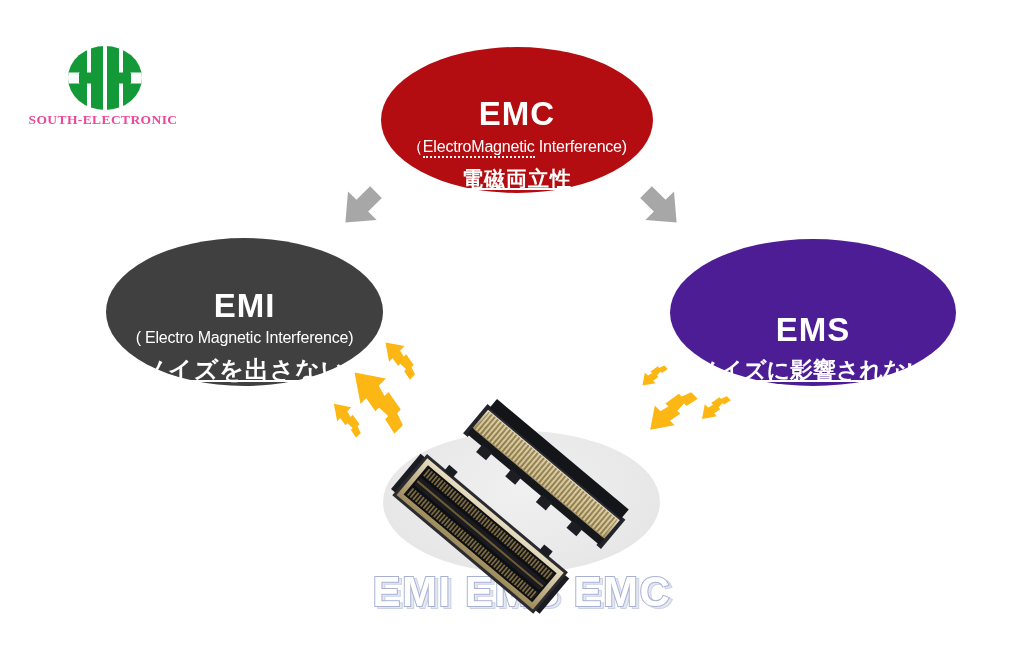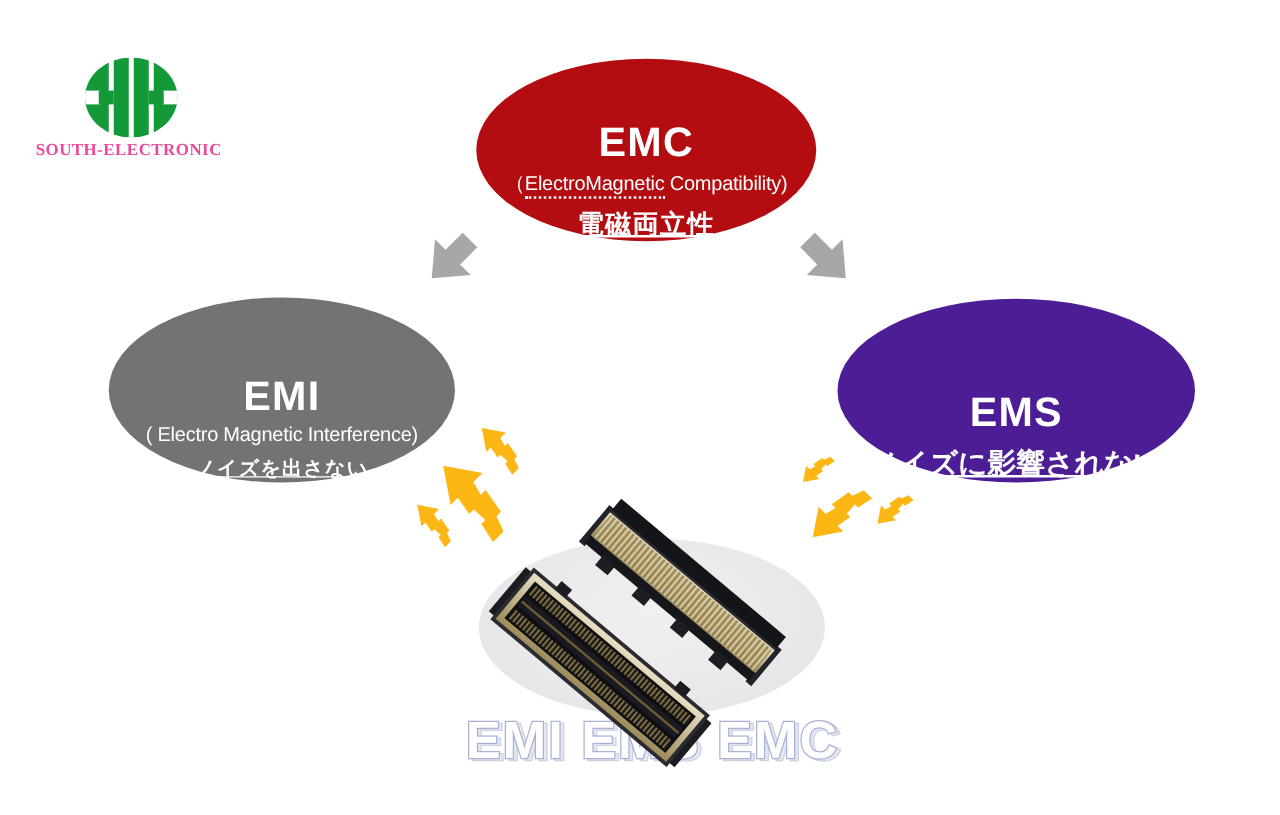--- a/index.html
+++ b/index.html
@@ -14,22 +14,22 @@
 
   
   .ellipse{position:absolute;border-radius:50%;display:flex;flex-direction:column;
            align-items:center;justify-content:flex-end;color:#fff;text-align:center;}
   .acronym{font-size:33px;font-weight:bold;letter-spacing:1px;line-height:1.05;}
   .term{font-size:16px;margin-top:5px;white-space:nowrap;letter-spacing:-.2px;}
   .jp{font-weight:bold;margin-top:7px;letter-spacing:1px;white-space:nowrap;text-decoration:underline;}
   .underlined{border-bottom:2px dotted rgba(255,255,255,.95);padding-bottom:1px;}
   #emc{left:381px;top:47px;width:272px;height:146px;background:#B30D11;}
   #emc .jp{font-size:21px;}
-  #emi{left:87px;top:238px;width:277px;height:148px;background:#737373;}
-  #emi .jp{font-size:16px;}
+  #emi{left:106px;top:238px;width:277px;height:148px;background:#404040;}
+  #emi .jp{font-size:24px;}
   #ems{left:670px;top:239px;width:286px;height:147px;background:#4c1d95;}
   #ems .jp{font-size:23px;letter-spacing:0;}
 
   
   .block-arrow{position:absolute;width:46px;height:46px;overflow:visible;}
   .block-arrow svg{width:100%;height:100%;overflow:visible;}
   .block-arrow polygon{fill:#A7A7A7;}
   #arrow-left{left:338px;top:184px;transform:rotate(45deg);}
   #arrow-right{left:638px;top:184px;transform:rotate(-45deg);}
 
@@ -72,21 +72,21 @@
       <rect x="0" y="26.5" width="12" height="11" fill="#ffffff"></rect>
       <rect x="62" y="26.5" width="12" height="11" fill="#ffffff"></rect>
       <rect x="11" y="26.5" width="12" height="11" fill="#149938"></rect>
       <rect x="51" y="26.5" width="12" height="11" fill="#149938"></rect>
     </g>
   </svg>
   <div class="brand-name">SOUTH-ELECTRONIC</div>
 
   <div class="ellipse" id="emc">
     <div class="acronym">EMC</div>
-    <div class="term"><span>（</span><span class="underlined">ElectroMagnetic</span><span> Compatibility)</span></div>
+    <div class="term"><span>（</span><span class="underlined">ElectroMagnetic</span><span> Interference)</span></div>
     <div class="jp">電磁両立性</div>
   </div>
 
   <div class="block-arrow" id="arrow-left">
     <svg viewBox="0 0 100 100">
         <polygon points="32,4 68,4 68,46 94,46 50,98 6,46 32,46"></polygon>
       </svg>
   </div>
   <div class="block-arrow" id="arrow-right">
     <svg viewBox="0 0 100 100">

